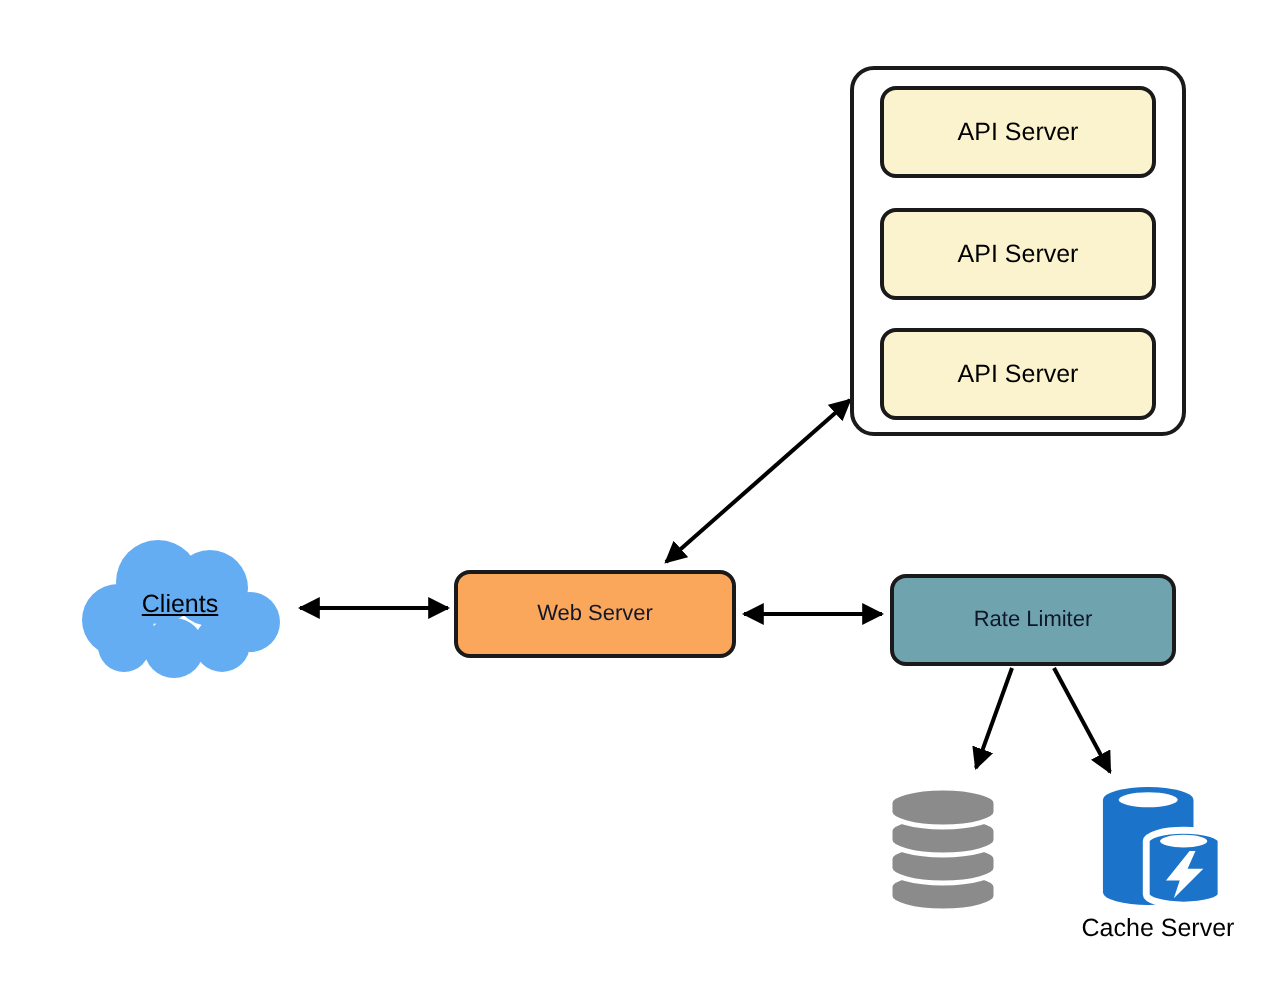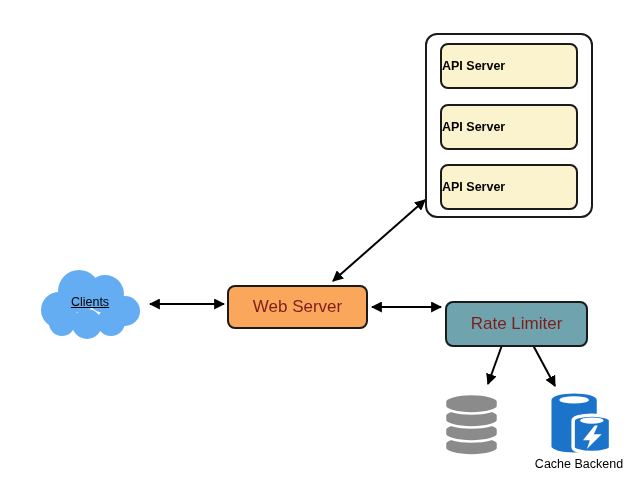--- a/index.html
+++ b/index.html
@@ -5,34 +5,34 @@
   html,body { margin:0; padding:0; background:#ffffff; }
   .canvas {
     position:relative; width:644px; height:492px; background:#ffffff;
     font-family:"Liberation Sans", sans-serif; color:#000; overflow:hidden;
   }
   .canvas * { box-sizing:border-box; }
   svg.layer { position:absolute; left:0; top:0; }
 
   .node {
     position:absolute; display:flex; align-items:center; justify-content:center;
-    font-size:17px; color:#7f1d1d; border:2px solid #1a1a1a; border-radius:8px;
+    font-size:11px; color:#0f172a; border:2px solid #1a1a1a; border-radius:8px;
   }
   .node-web-server  { left:227px; top:285px; width:141px; height:44px; background:#FAA75C; }
-  .node-rate-limiter{ left:445px; top:301px; width:143px; height:46px; background:#6FA3AD; }
+  .node-rate-limiter{ left:445px; top:287px; width:143px; height:46px; background:#6FA3AD; }
 
   .api-group {
     position:absolute; left:425px; top:33px; width:168px; height:185px;
     background:#ffffff; border:2px solid #1a1a1a; border-radius:12px;
     display:flex; flex-direction:column; justify-content:space-between;
     padding:8px 13px 6px 13px;
   }
   .api-box {
     height:46px; background:#FBF3CD; border:2px solid #1a1a1a; border-radius:8px;
-    display:flex; align-items:center; font-size:12.5px;font-weight:bold;
+    display:flex; align-items:center; justify-content:center; font-size:12.5px;
   }
 
   .cloud-wrap { position:absolute; left:35px; top:263px; width:110px; height:82px; }
   .cloud-label {
     position:absolute; left:35px; top:263px; width:110px; height:82px;
     display:flex; align-items:center; justify-content:center;
     font-size:12.5px; color:#000; padding-bottom:4px;text-decoration:underline;
   }
 
   .icon-wrap { position:absolute; }
@@ -111,15 +111,15 @@
 
   <div class="icon-wrap icon-cache">
     <svg width="60" height="63" viewBox="0 0 60 64">
       <path d="M0,8 a23,6.5 0 0 1 46,0 v47 a23,6.5 0 0 1 -46,0 z" fill="#1B74C9"></path>
       <ellipse cx="23" cy="8" rx="15" ry="3.8" fill="#ffffff"></ellipse>
       <path d="M22,29 a19,5.5 0 0 1 38,0 v27 a19,5.5 0 0 1 -38,0 z" fill="#1B74C9" stroke="#ffffff" stroke-width="3.5"></path>
       <ellipse cx="41" cy="29" rx="12" ry="3.2" fill="#ffffff"></ellipse>
       <polygon points="44,34 32,49 39,49 36,58 51,43 43,43 47,34" fill="#ffffff"></polygon>
     </svg>
   </div>
-  <div class="caption caption-cache">Cache Backend</div>
+  <div class="caption caption-cache">Cache Server</div>
 
 </div>
 
 </body></html>

